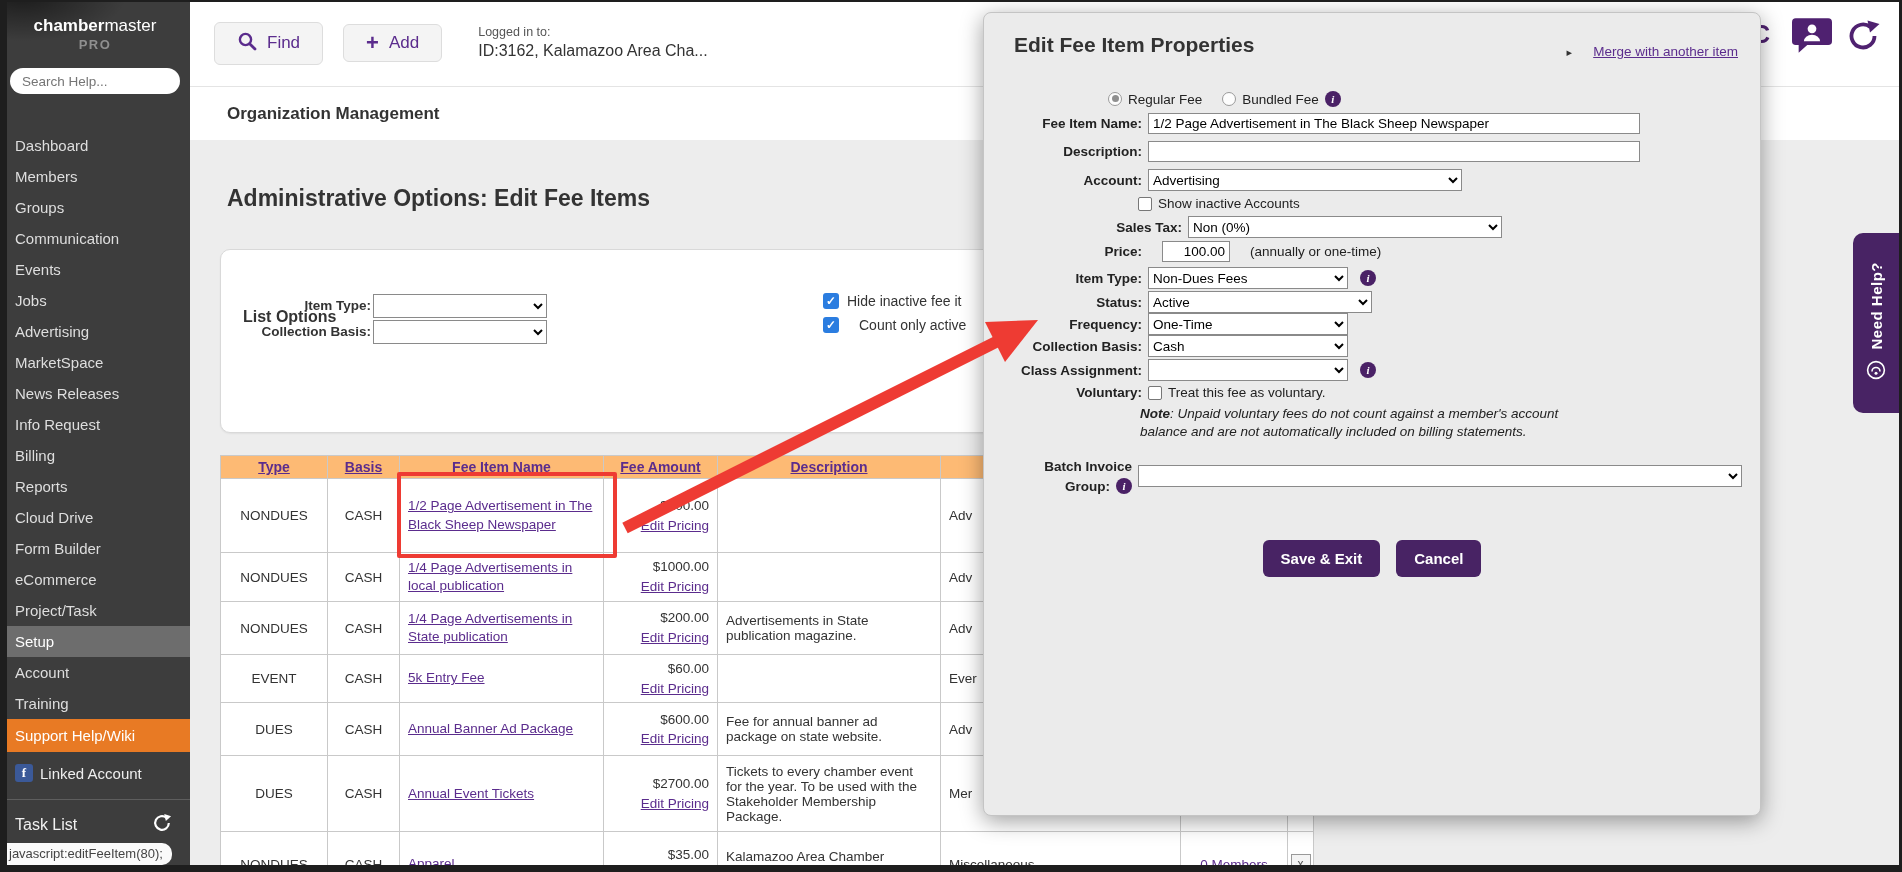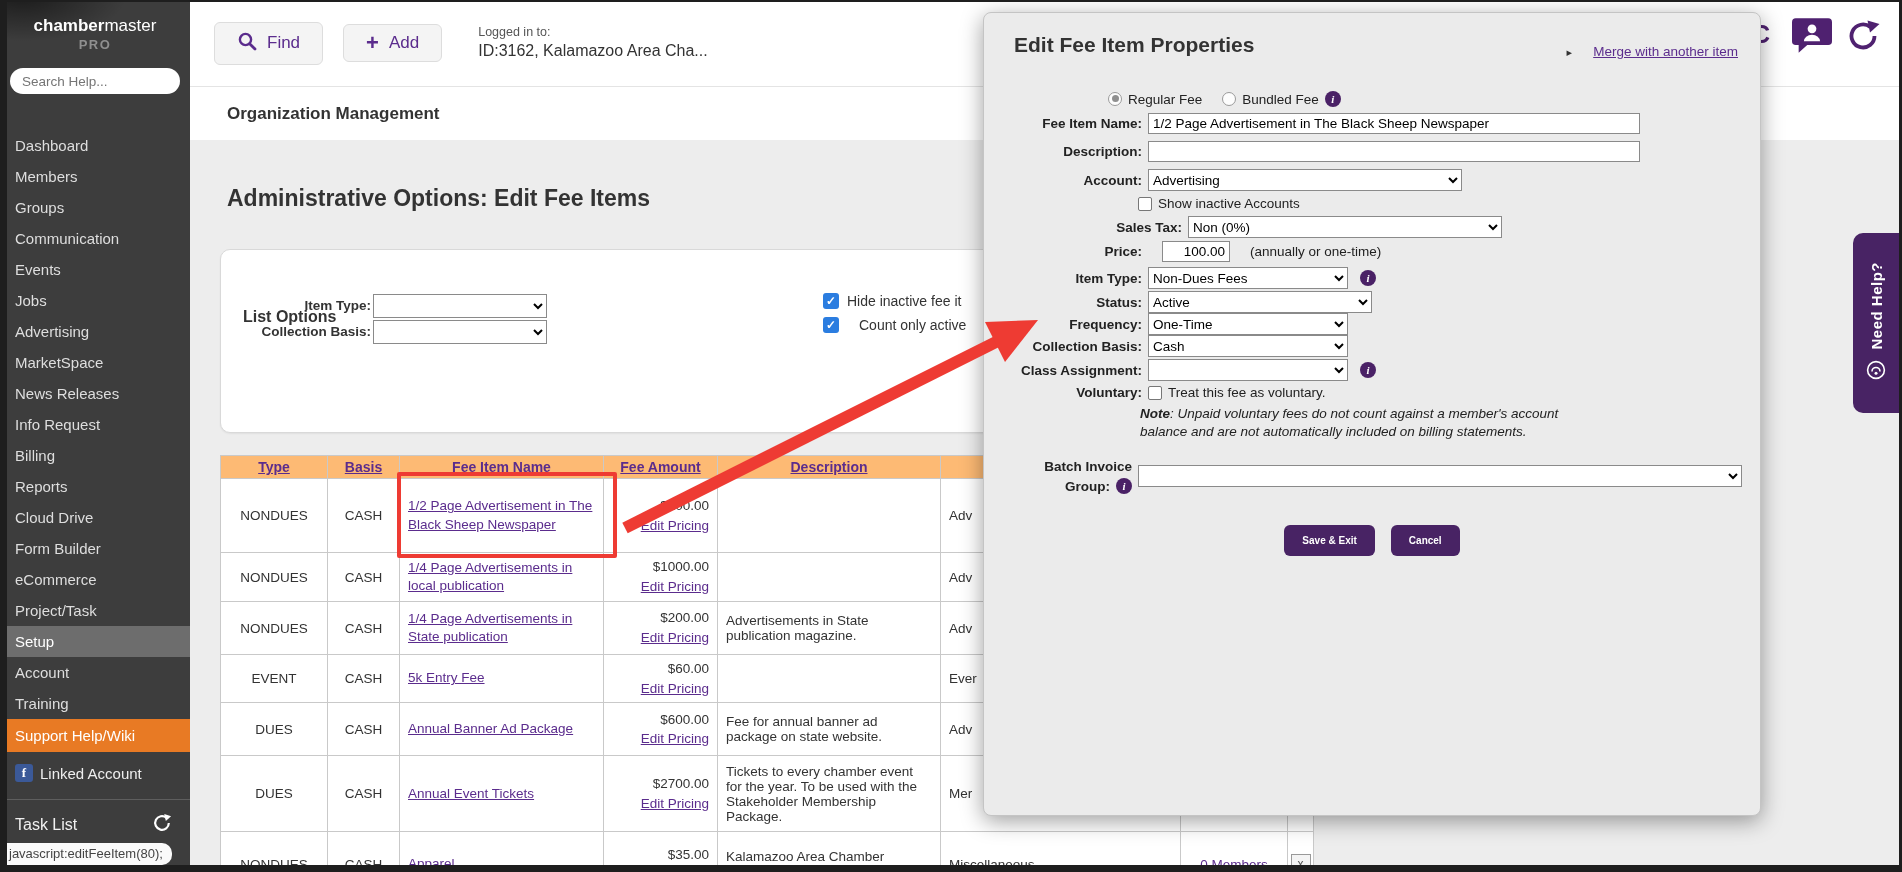--- a/index.html
+++ b/index.html
@@ -89,21 +89,21 @@
   .radio{width:14px;height:14px;border:1.5px solid #9a9a9a;border-radius:50%;background:#fdfdfd;box-sizing:border-box;display:inline-block;flex:none;}
   .radio.sel::after{content:"";display:block;width:7px;height:7px;background:#8f8f8f;border-radius:50%;margin:2px auto 0;}
   .box{width:14px;height:14px;border:1.6px solid #777;background:#fff;border-radius:2px;box-sizing:border-box;flex:none;}
   .info{width:16px;height:16px;border-radius:50%;background:#4a2166;color:#fff;text-align:center;line-height:16px;font-size:11px;font-weight:bold;font-family:"Liberation Serif",serif;font-style:italic;flex:none;}
   .info::after{content:"i";}
   #note-block{position:absolute;left:156px;top:392px;width:444px;font-size:13.5px;font-style:italic;color:#222;line-height:1.3;}
   #batch-label{position:absolute;left:0;top:444px;width:148px;text-align:right;font-weight:bold;color:#222;font-size:13.5px;line-height:1.45;}
   #batch-label .gline{display:flex;justify-content:flex-end;align-items:center;gap:6px;}
   #batch-select{position:absolute;left:154px;top:452px;width:604px;}
   .dlg-btns{position:absolute;left:0;top:512px;width:100%;display:flex;justify-content:center;gap:16px;}
-  .dlg-btns .pbtn{font-size:10px;padding:10px 18px;}
+  .dlg-btns .pbtn{font-size:15px;padding:10px 18px;margin-top:15px;}
 
   
   #need-help{position:absolute;right:3px;top:233px;width:46px;height:180px;background:#482364;border-radius:10px 0 0 10px;z-index:10;
              display:flex;flex-direction:column;align-items:center;justify-content:center;gap:10px;cursor:pointer;}
   #need-help .vtext{writing-mode:vertical-rl;transform:rotate(180deg);color:#fff;font-size:15px;font-weight:bold;letter-spacing:.5px;}
 </style>
 </head>
 <body>
 
 <div id="root">

